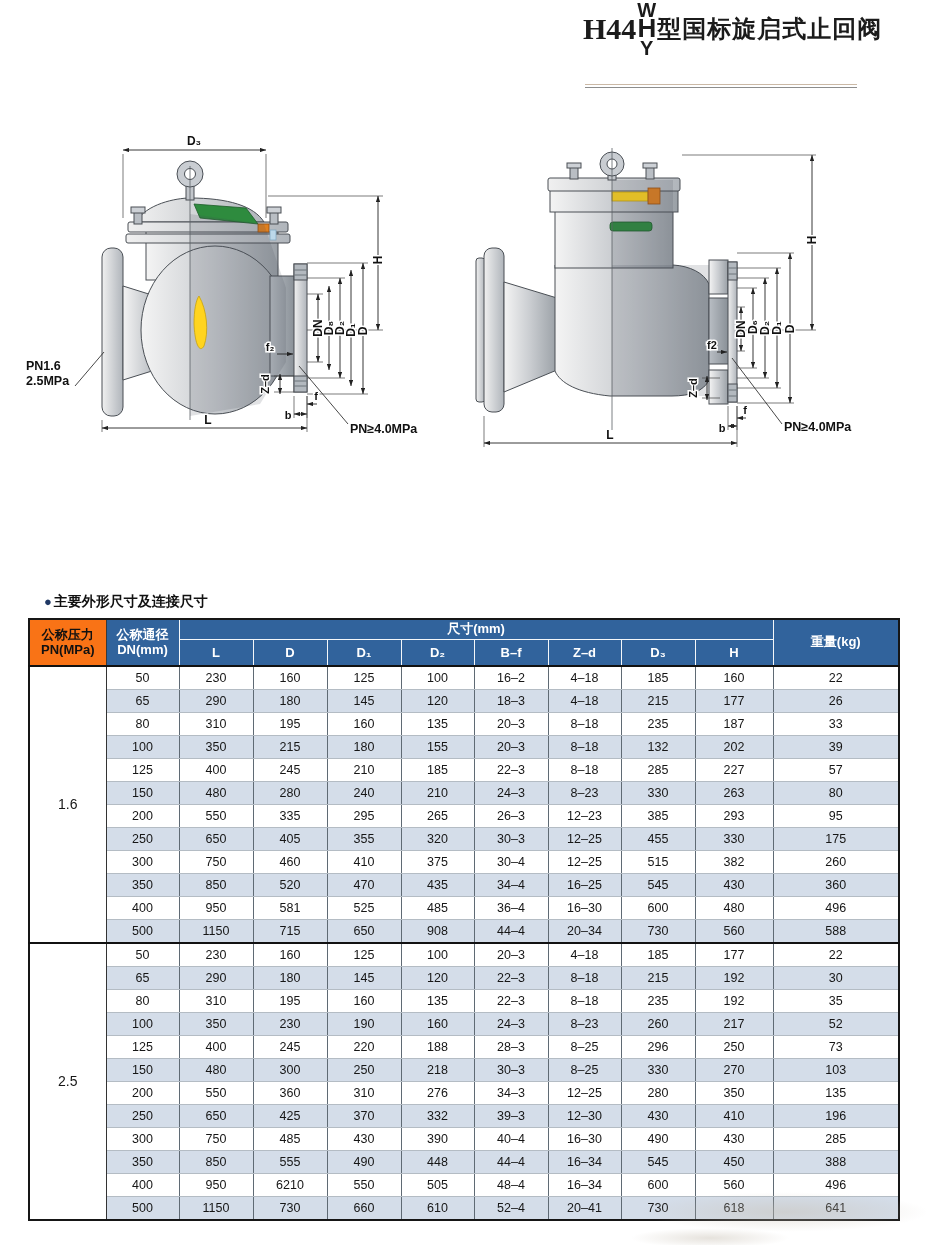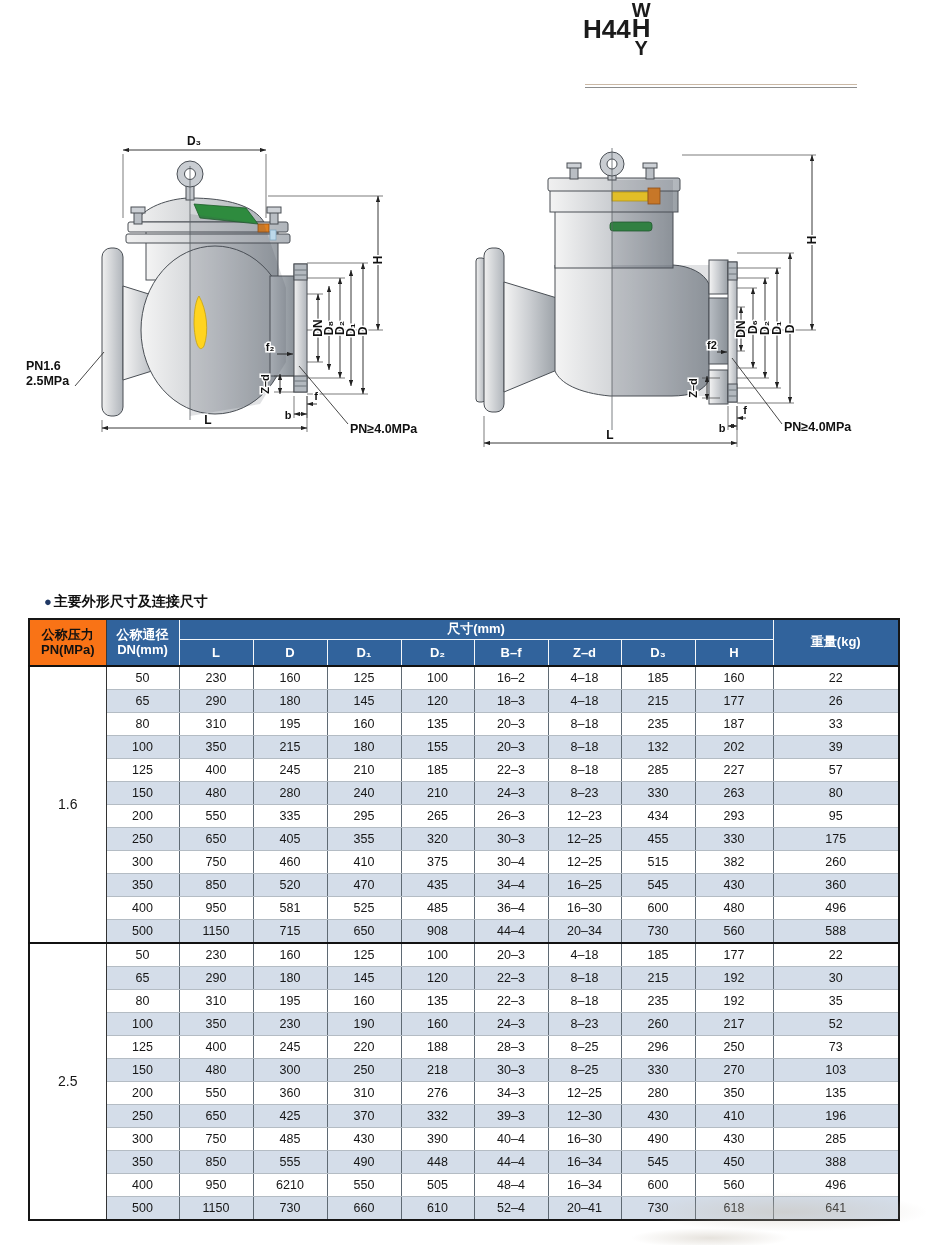--- a/index.html
+++ b/index.html
@@ -4,21 +4,21 @@
 <style>
   html,body { margin:0; padding:0; background:#fff; }
   #page {
     position:relative; width:926px; height:1245px; background:#fff;
     font-family:"Liberation Sans", sans-serif; color:#1a1a1a; overflow:hidden;
   }
 
   
   .title-wrap { position:absolute; left:583px; top:2px; }
   .title-line { display:flex; align-items:center; font-weight:bold; color:#1b1b1b; }
-  .title-prefix { font-size:26px; letter-spacing:0px; }
+  .title-prefix { font-size:30px; letter-spacing:0px;font-family:Liberation Serif, serif; }
   .hstack { display:flex; flex-direction:column; align-items:center; line-height:.82; margin:0 1px; font-weight:bold; }
   .hstack .v-small { font-size:20px; }
   .hstack .v-mid { font-size:26px; }
   .title-suffix { font-size:24px; letter-spacing:1px; }
   .title-rule { position:absolute; left:585px; top:84px; width:272px; height:2px;
     border-top:1px solid #cbb9a6; border-bottom:1px solid #8d8d8d; }
 
   
   .drawing { position:absolute; }
   svg text { font-family:"Liberation Sans", sans-serif; }
@@ -67,20 +67,21 @@
 <div id="page">
 
   <div class="title-wrap">
     <div class="title-line">
       <span class="title-prefix">H44</span>
       <span class="hstack">
         <span class="v-small">W</span>
         <span class="v-mid">H</span>
         <span class="v-small">Y</span>
       </span>
+      <span class="title-suffix">型国标旋启式止回阀</span>
     </div>
   </div>
   <div class="title-rule"></div>
 
   <svg class="drawing" style="left:18px; top:118px;" width="420" height="330" viewBox="0 0 420 330">
     <defs>
       <marker id="arr-l" markerWidth="7" markerHeight="5" refX="7" refY="2.5" orient="auto-start-reverse">
         <path d="M0,0 L7,2.5 L0,5 Z" fill="#222"></path>
       </marker>
       <linearGradient id="lgBody" x1="0" y1="0" x2="1" y2="0">
@@ -411,21 +412,21 @@
           <td>80</td>
         </tr>
         <tr>
           <td>200</td>
           <td>550</td>
           <td>335</td>
           <td>295</td>
           <td>265</td>
           <td>26–3</td>
           <td>12–23</td>
-          <td>434</td>
+          <td>385</td>
           <td>293</td>
           <td>95</td>
         </tr>
         <tr class="alt">
           <td>250</td>
           <td>650</td>
           <td>405</td>
           <td>355</td>
           <td>320</td>
           <td>30–3</td>

